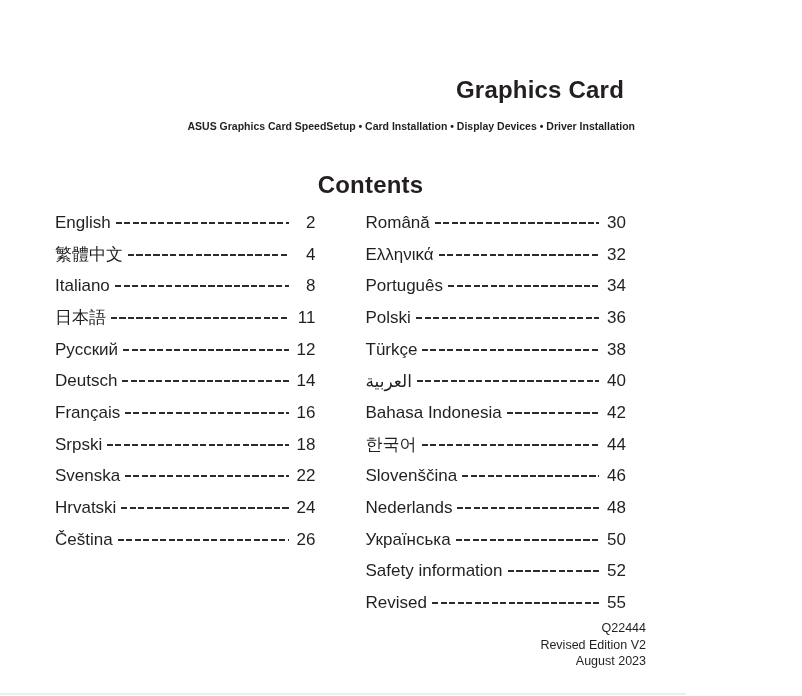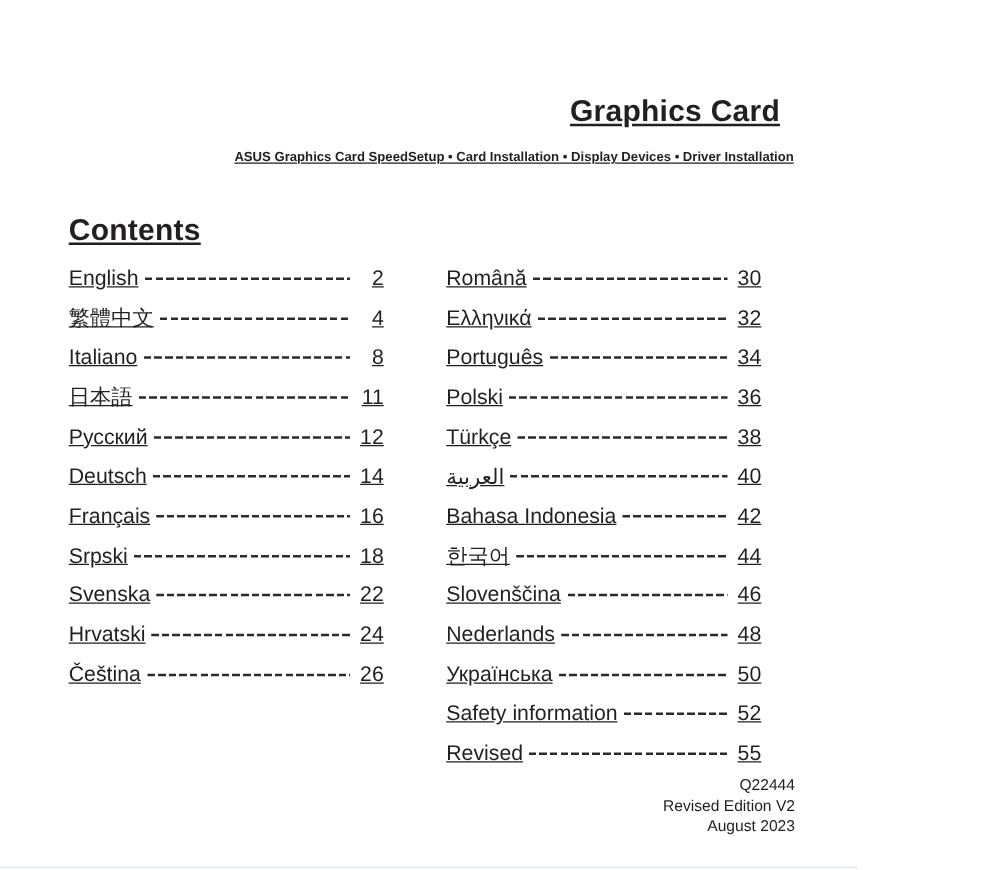--- a/index.html
+++ b/index.html
@@ -4,59 +4,60 @@
 <style>
   html, body { margin: 0; padding: 0; }
   body {
     width: 802px; height: 696px;
     background: #ffffff;
     font-family: "Liberation Sans", sans-serif;
     color: #231f20;
     position: relative;
     overflow: hidden;
   }
-  .page { position: relative; width: 686px; height: 696px; text-decoration: underline; }
+  .page { position: relative; width: 686px; height: 696px; }
 
   .header { padding-top: 76px; text-align: right; padding-right: 51px; }
   .title {
     margin: 0; padding-right: 11px;
     font-size: 24px; font-weight: 700; line-height: 27px;
     letter-spacing: 0.2px;
   }
   .subtitle {
     margin-top: 17px;
     font-size: 10.5px; font-weight: 700; line-height: 13px;
   }
 
   .contents-heading {
     margin: 37px 0 0 55px;
     font-size: 24px; font-weight: 700; line-height: 29px;
     letter-spacing: 0.2px;
-  }
-
-  .toc { display: flex; margin: 8px 77px 0 55px; gap: 50px; }
+    text-align: center;
+  }
+
+  .toc { display: flex; margin: 8px 60px 0 55px; gap: 50px; }
   .toc-col { flex: 1; min-width: 0; }
   .toc-row {
     display: flex; align-items: center;
     height: 31.7px; font-size: 17px;
   }
   .toc-label { white-space: nowrap; }
   .toc-leader {
     flex: 1; align-self: stretch;
     margin: 0 5px;
     background-image: repeating-linear-gradient(
       to right, #2b2b2b 0, #2b2b2b 6px, transparent 6px, transparent 8.5px);
     background-size: 100% 2px;
     background-repeat: no-repeat;
     background-position: left center;
   }
   .toc-page { min-width: 22px; text-align: right; white-space: nowrap; }
 
   .footer {
-    position: absolute; top: 620px; right: 50px;
+    position: absolute; top: 620px; right: 40px;
     text-align: right;
     font-size: 12.5px; line-height: 16.5px;
   }
 
   .bottom-rule {
     position: absolute; left: 0; right: 0; bottom: 1px;
     height: 2px; background: #e9f0f2;
   }
 </style>
 </head>

